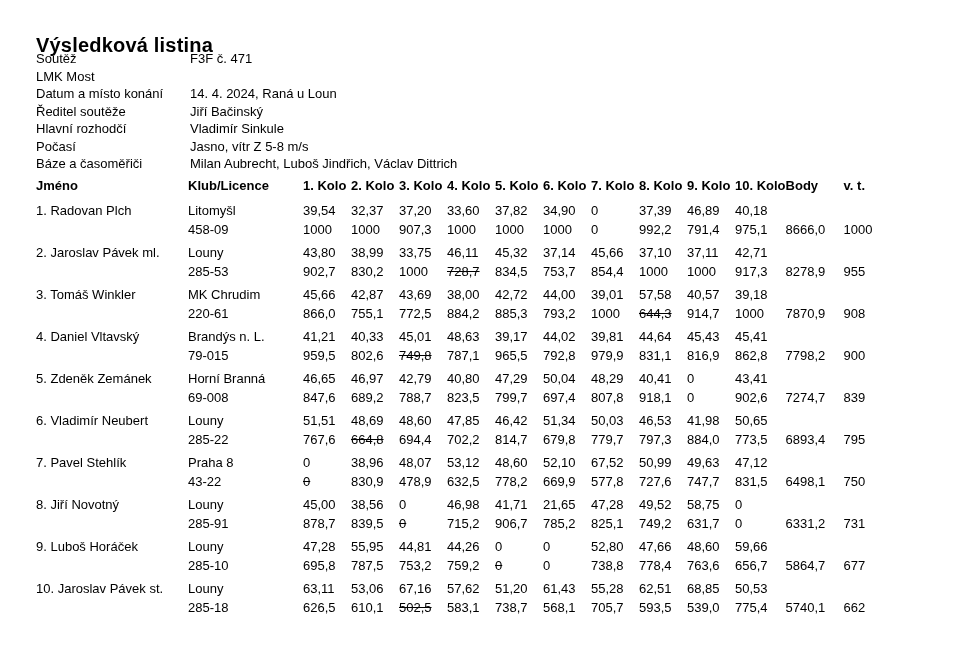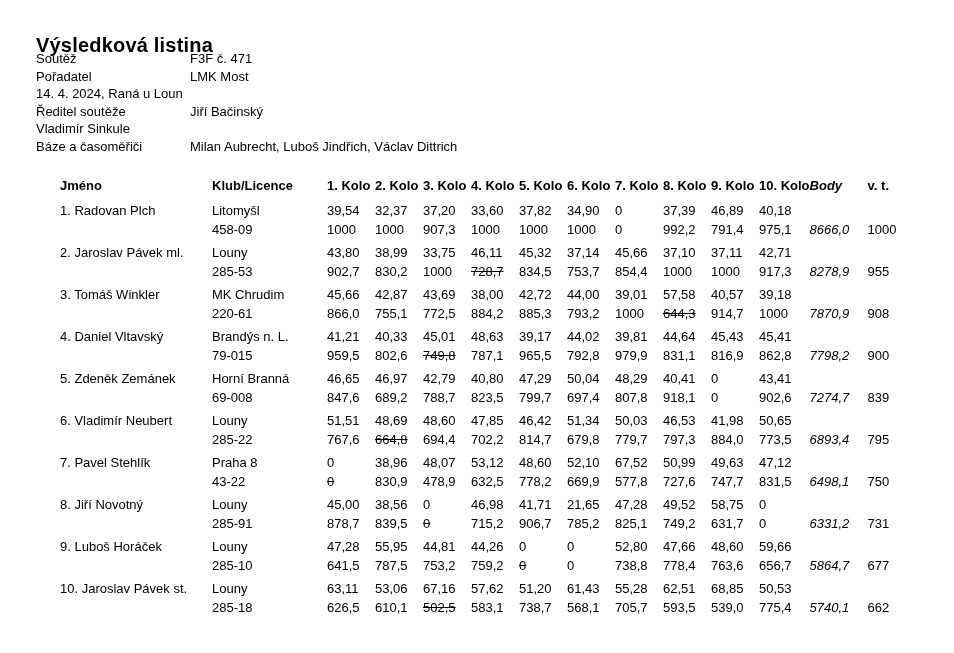--- a/index.html
+++ b/index.html
@@ -46,38 +46,37 @@
   }
   .meta-value {
     white-space: nowrap;
   }
   table.results {
     position: absolute;
     left: 36px;
     top: 178px;
     border-collapse: collapse;
     font-size: 13px;
-    margin-left: 24px;
   }
   table.results th {
     font-weight: bold;
     text-align: left;
     padding: 0 0 8px 0;
     vertical-align: top;
     white-space: nowrap;
   }
   table.results td {
     vertical-align: top;
     padding: 0;
     white-space: nowrap;
   }
   .col-name    { width: 152px; }
   .col-club    { width: 115px; }
   .col-round   { width: 48px;  }
-  .col-bodyall { width: 58px; font-style: italic;  }
+  .col-bodyall { width: 58px;  }
   .col-vt      { width: 40px;  }
   th.col-round, th.col-bodyall, th.col-vt { padding-right: 0; }
   .row-block td {
     height: 42px;
   }
   .line1 { display: block; height: 19px; line-height: 19px; }
   .line2 { display: block; height: 19px; line-height: 19px; }
   .strike { text-decoration: line-through; }
 </style>
 </head>
@@ -86,32 +85,37 @@
 <div class="page">
 
   <div class="title">Výsledková listina</div>
 
   <div class="meta">
     <div class="meta-row">
       <span class="meta-label">Soutěž</span>
       <span class="meta-value">F3F č. 471</span>
     </div>
     <div class="meta-row">
-      <span class="meta-label">Pořadatel</span>
       <span class="meta-value">LMK Most</span>
     </div>
     <div class="meta-row">
+      <span class="meta-label">Datum a místo konání</span>
       <span class="meta-value">14. 4. 2024, Raná u Loun</span>
     </div>
     <div class="meta-row">
       <span class="meta-label">Ředitel soutěže</span>
       <span class="meta-value">Jiří Bačinský</span>
     </div>
     <div class="meta-row">
+      <span class="meta-label">Hlavní rozhodčí</span>
       <span class="meta-value">Vladimír Sinkule</span>
+    </div>
+    <div class="meta-row">
+      <span class="meta-label">Počasí</span>
+      <span class="meta-value">Jasno, vítr Z 5-8 m/s</span>
     </div>
     <div class="meta-row">
       <span class="meta-label">Báze a časoměřiči</span>
       <span class="meta-value">Milan Aubrecht, Luboš Jindřich, Václav Dittrich</span>
     </div>
   </div>
 
   <table class="results">
     <thead>
       <tr>
@@ -600,21 +604,21 @@
           <td class="col-name">
             <span class="line1">9. Luboš Horáček</span>
             <span class="line2"></span>
           </td>
           <td class="col-club">
             <span class="line1">Louny</span>
             <span class="line2">285-10</span>
           </td>
           <td class="col-round">
             <span class="line1">47,28</span>
-            <span class="line2">641,5</span>
+            <span class="line2">695,8</span>
           </td>
           <td class="col-round">
             <span class="line1">55,95</span>
             <span class="line2">787,5</span>
           </td>
           <td class="col-round">
             <span class="line1">44,81</span>
             <span class="line2">753,2</span>
           </td>
           <td class="col-round">

